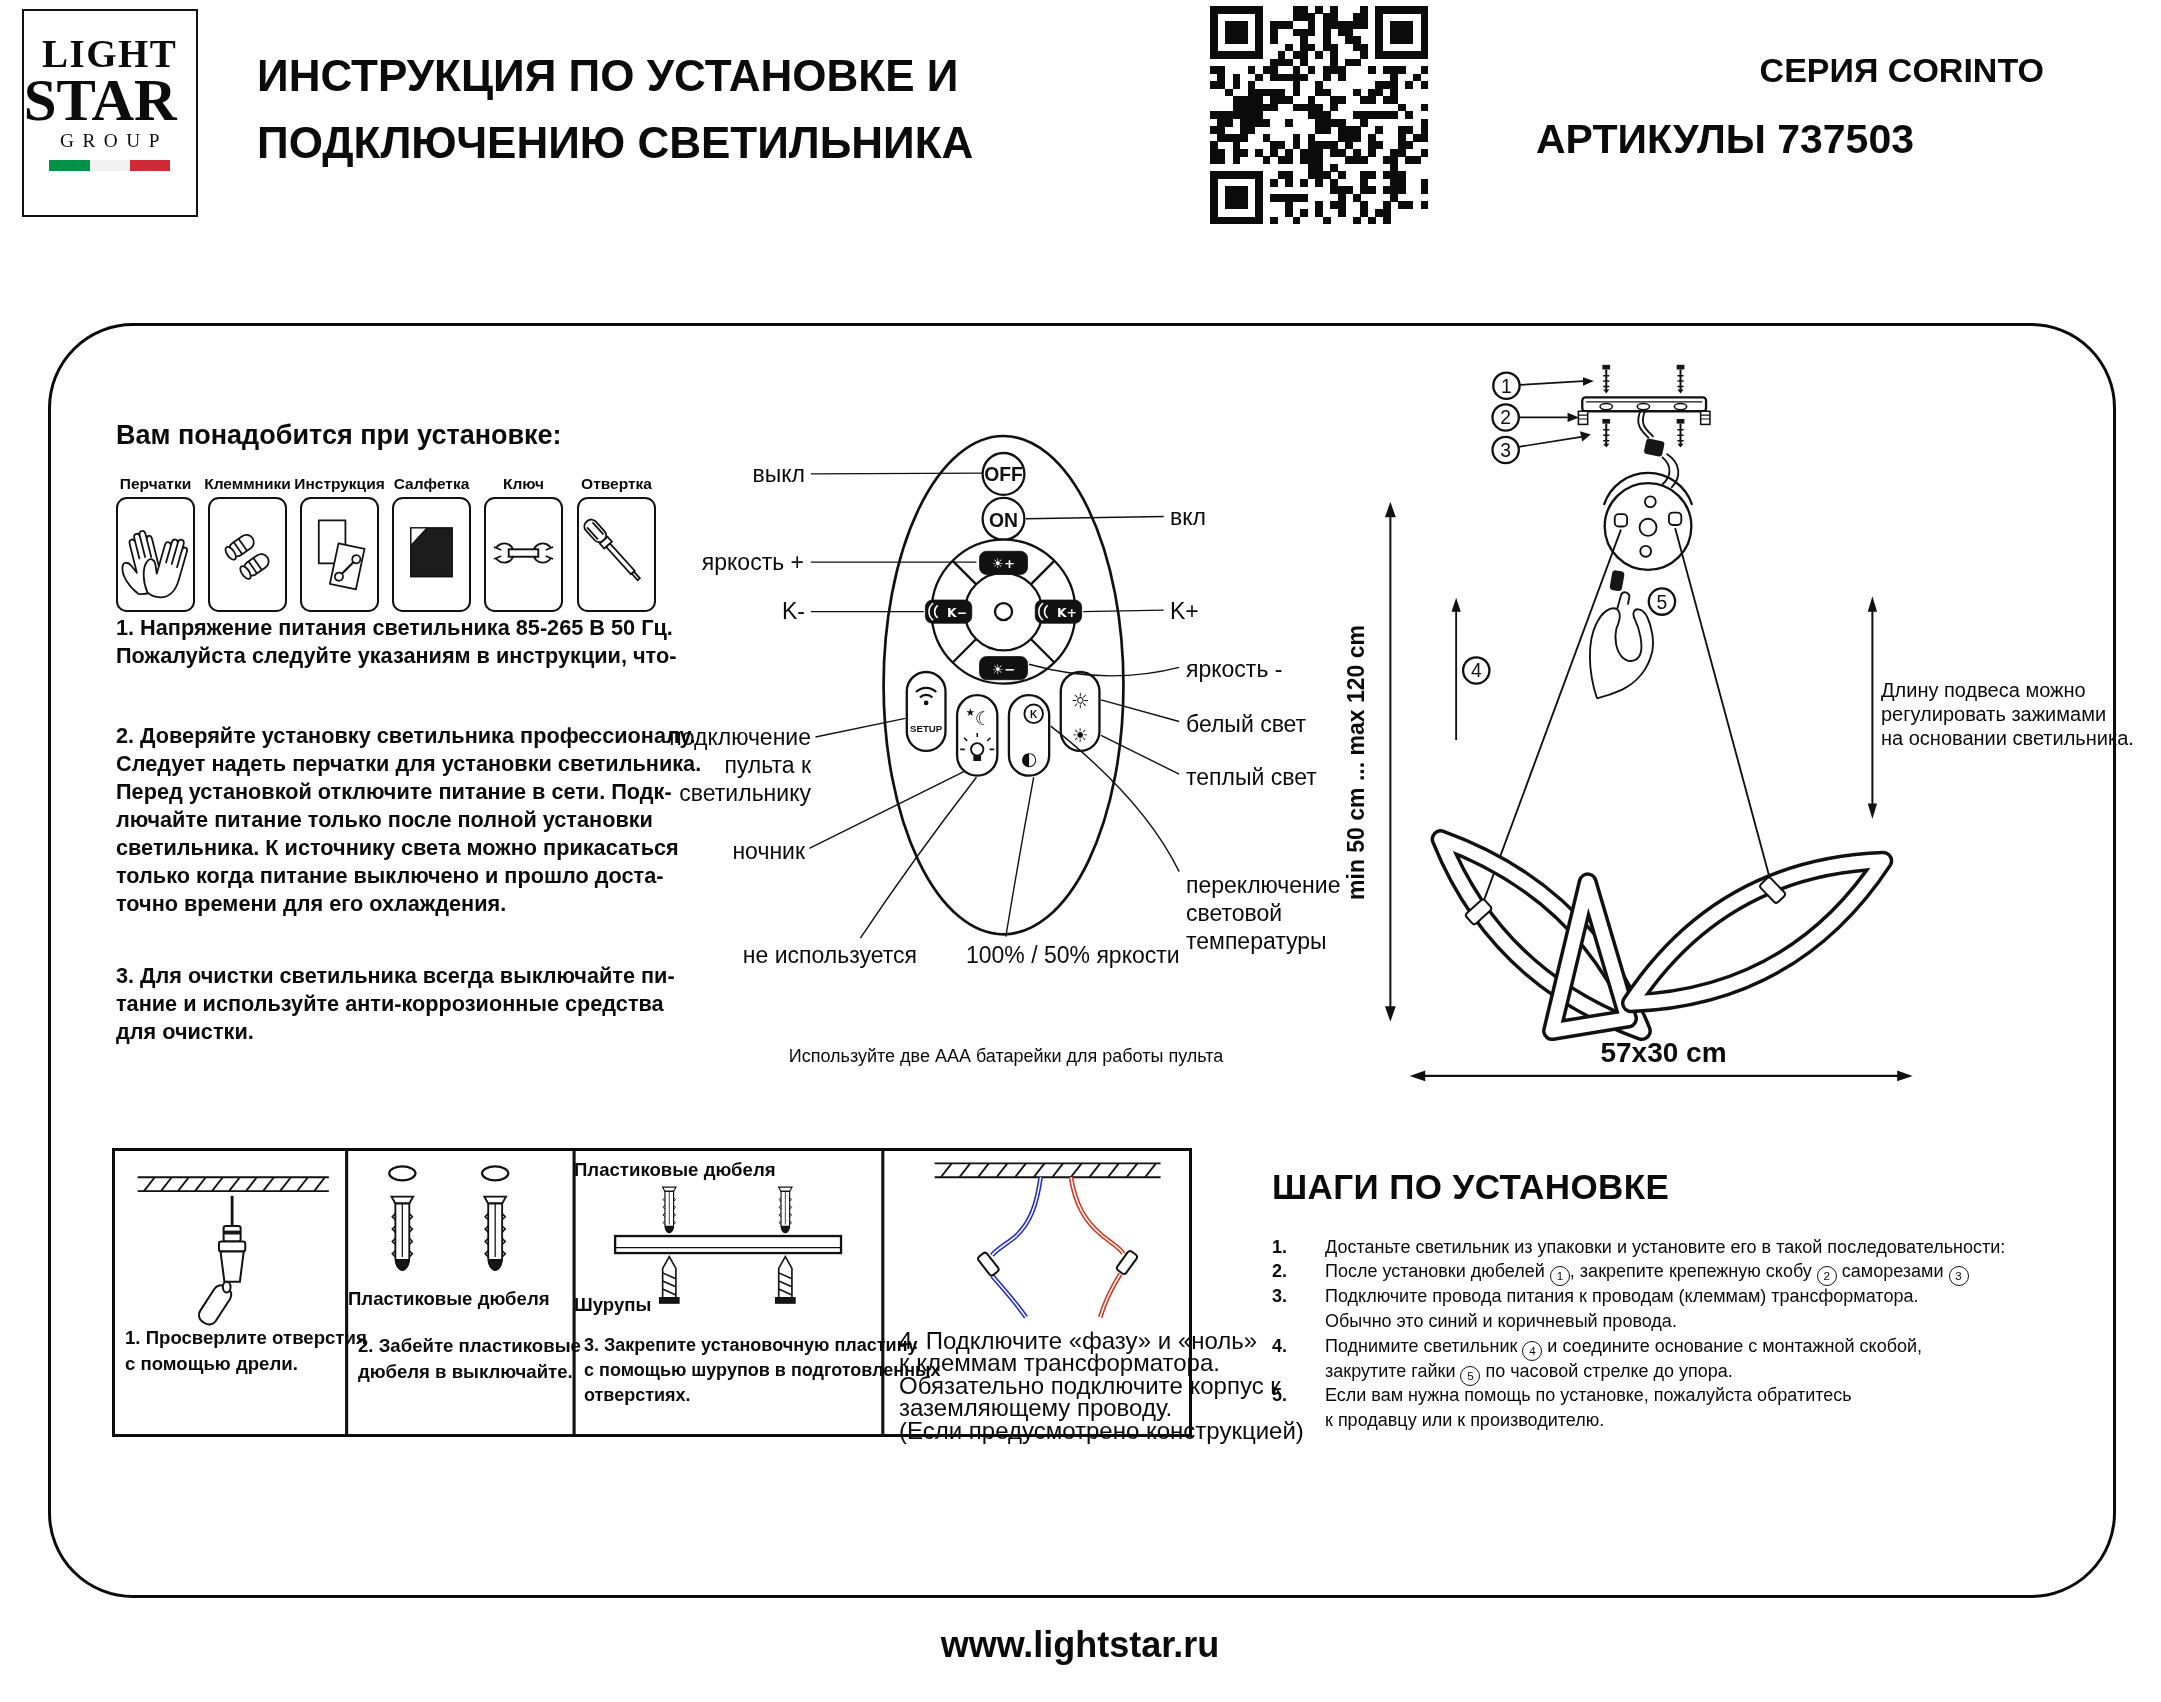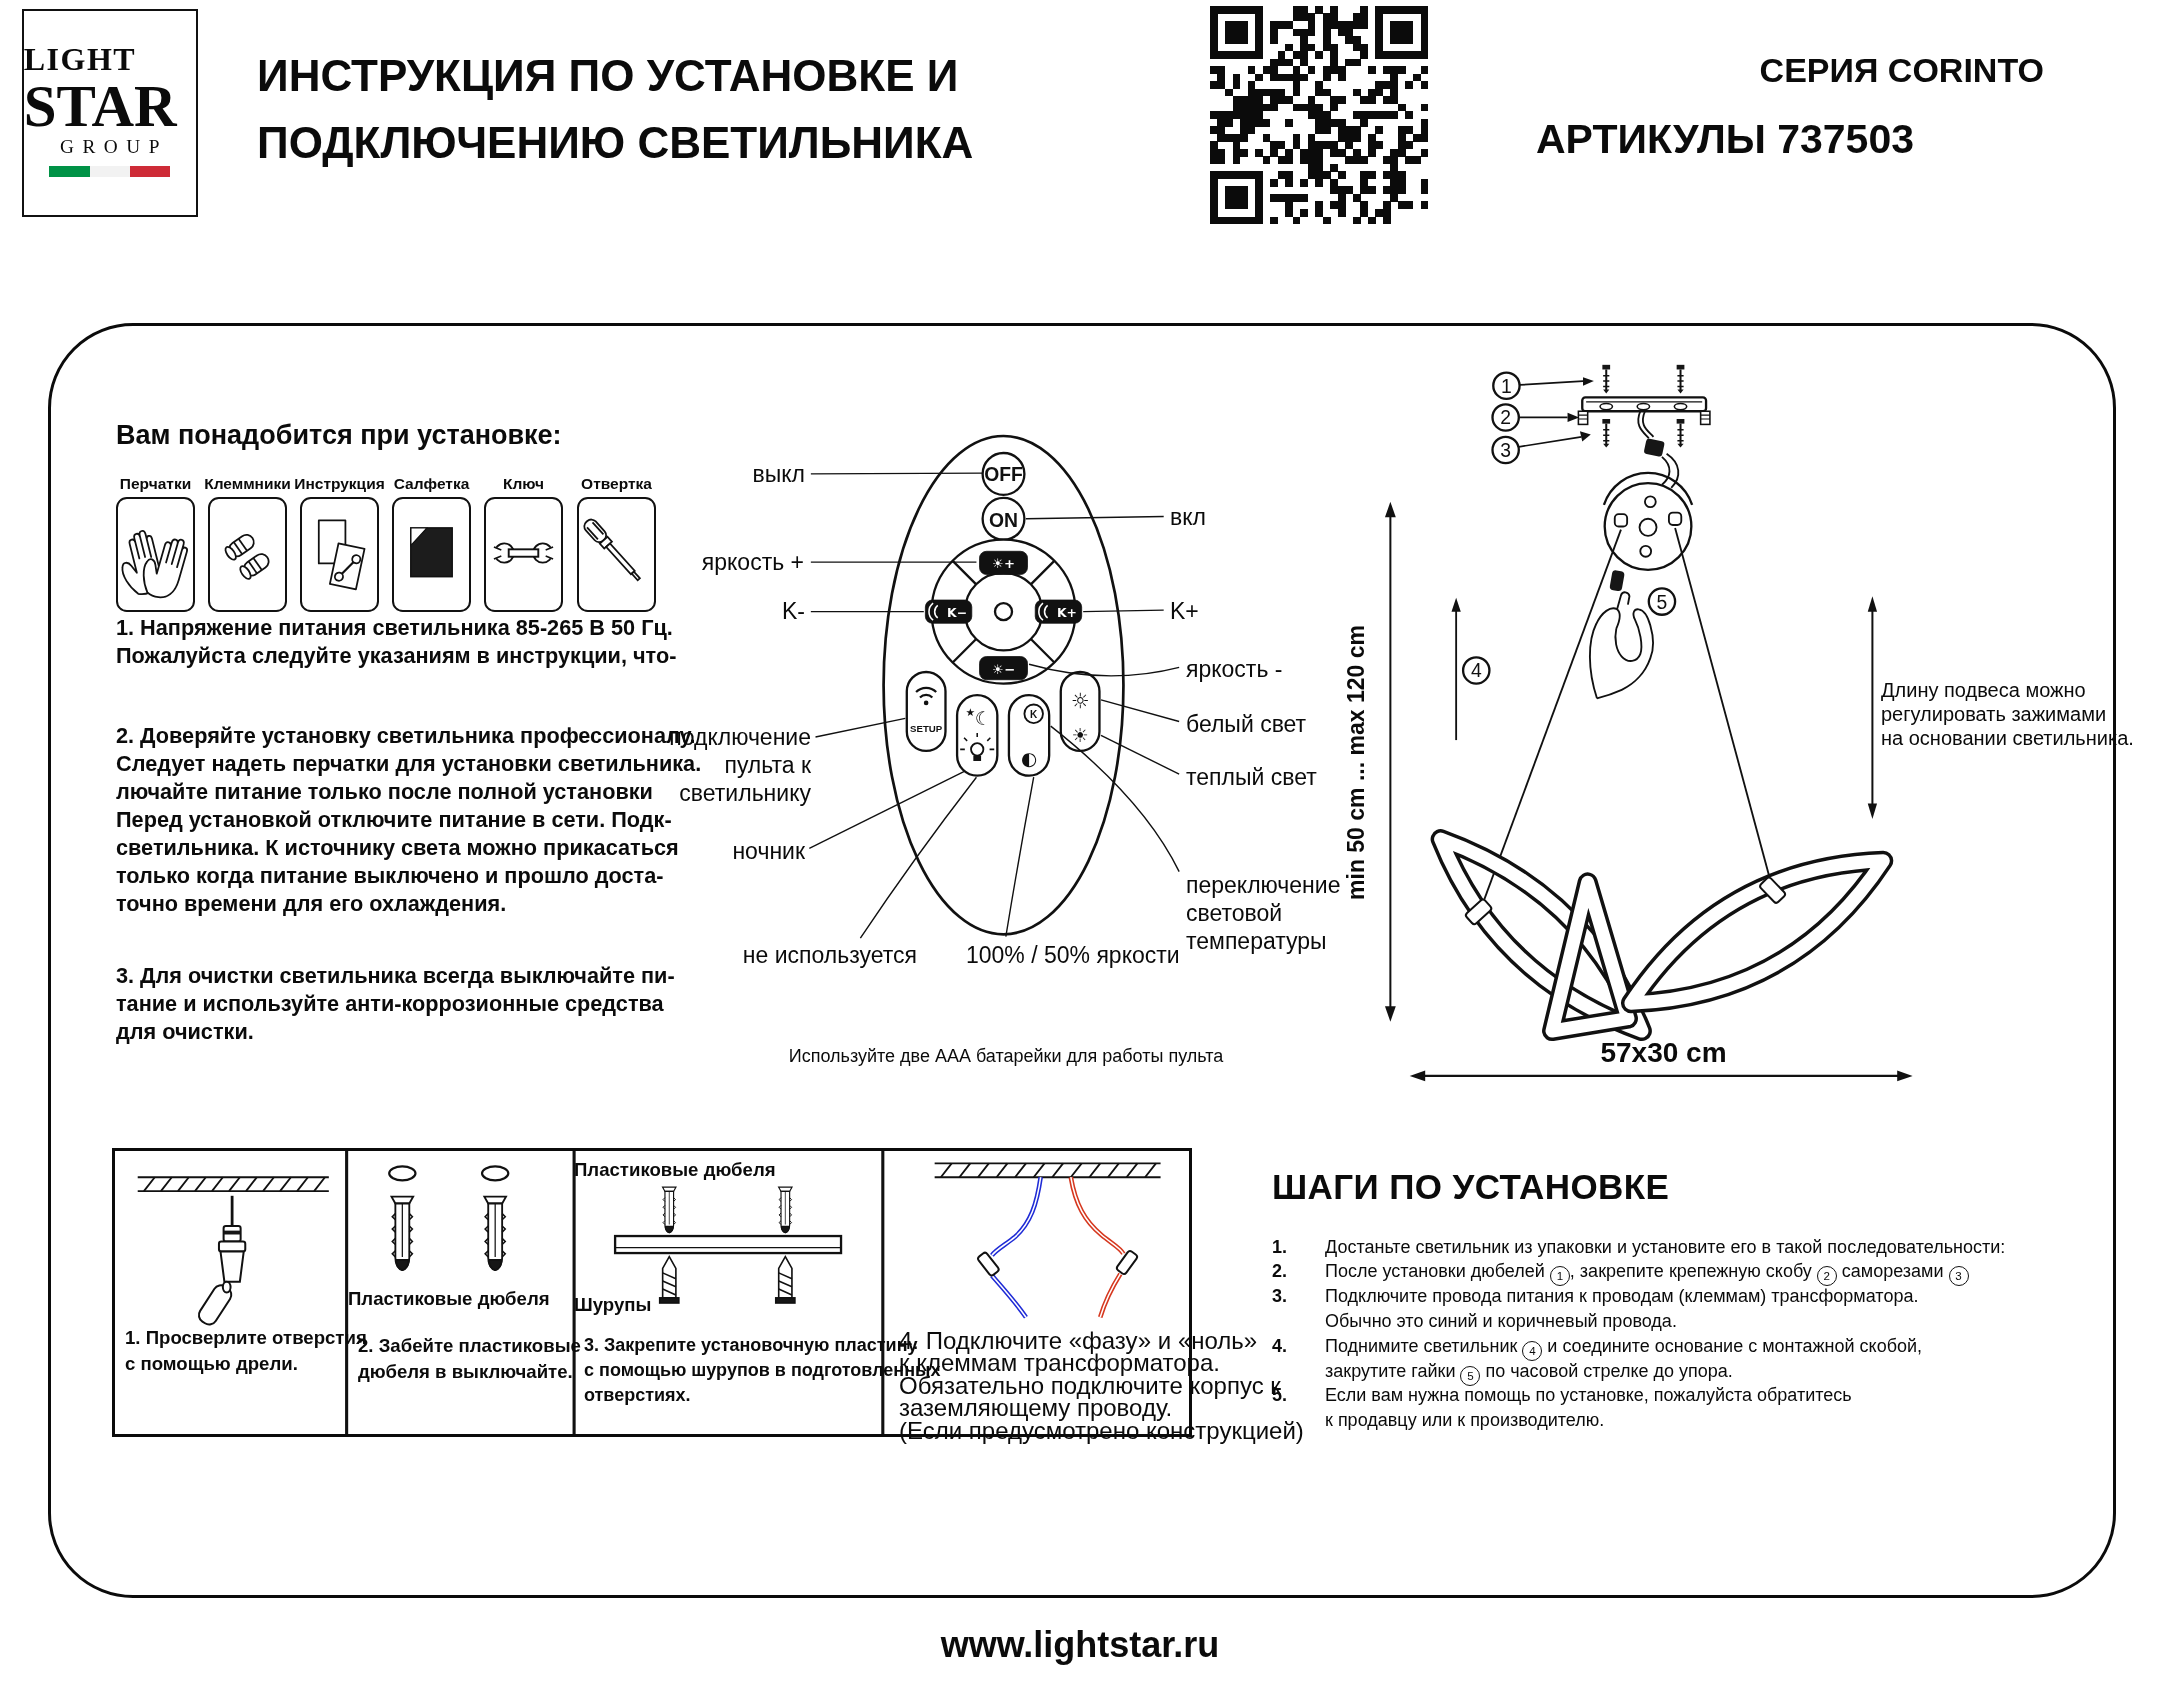--- a/index.html
+++ b/index.html
@@ -3,21 +3,21 @@
 <meta charset="utf-8">
 <style>
   html,body{margin:0;padding:0;background:#fff;}
   body{width:2161px;height:1703px;position:relative;font-family:"Liberation Sans",sans-serif;color:#0b0b0b;}
   .abs{position:absolute;}
   .rt{text-align:right;}
   svg{display:block;}
   .art{position:absolute;left:0;top:0;}
   
   .logo-box{left:21.7px;top:9.3px;width:172px;height:204px;border:2.3px solid #111;}
-  .logo-light{font-family:"Liberation Serif",serif;font-weight:bold;font-size:32px;letter-spacing:1.5px;margin-top:26px;line-height:45px;}
+  .logo-light{font-family:"Liberation Serif",serif;font-weight:bold;font-size:39px;letter-spacing:1.5px;text-align:center;margin-top:20px;line-height:45px;}
   .logo-star{font-family:"Liberation Serif",serif;font-weight:bold;font-size:59px;text-align:left;line-height:54px;margin-top:-3.1px;}
   .logo-group{font-family:"Liberation Serif",serif;font-size:19.3px;letter-spacing:8.5px;text-align:center;margin-top:3.1px;text-indent:8.5px;}
   .flag{width:121px;height:10.8px;margin:7.7px auto 0;display:flex;}
   .flag span{flex:1;height:100%;}
   .title{left:257px;top:42px;font-size:44px;font-weight:bold;line-height:67px;letter-spacing:0px;}
   .series{left:1556px;top:51px;width:488px;font-size:34px;font-weight:bold;text-align:right;}
   .article{left:1536px;top:116px;width:526px;font-size:41px;font-weight:bold;text-align:left;}
   
   .main-box{left:48px;top:323px;width:2062px;height:1269px;border:3.1px solid #0b0b0b;border-radius:85px;}
   
@@ -546,22 +546,22 @@
   </svg>
 </div>
 
 <div class="abs warn" style="top:614px">
   <div>1. Напряжение питания светильника 85-265 В 50 Гц.</div>
     <div>Пожалуйста следуйте указаниям в инструкции, что-</div>
 </div>
 <div class="abs warn" style="top:722px">
   <div>2. Доверяйте установку светильника профессионалу.</div>
     <div>Следует надеть перчатки для установки светильника.</div>
+    <div>Перед установкой отключите питание в сети. Подк-</div>
     <div>лючайте питание только после полной установки</div>
-    <div>Перед установкой отключите питание в сети. Подк-</div>
     <div>светильника. К источнику света можно прикасаться</div>
     <div>только когда питание выключено и прошло доста-</div>
     <div>точно времени для его охлаждения.</div>
 </div>
 <div class="abs warn" style="top:962px">
   <div>3. Для очистки светильника всегда выключайте пи-</div>
     <div>тание и используйте анти-коррозионные средства</div>
     <div>для очистки.</div>
 </div>
 

